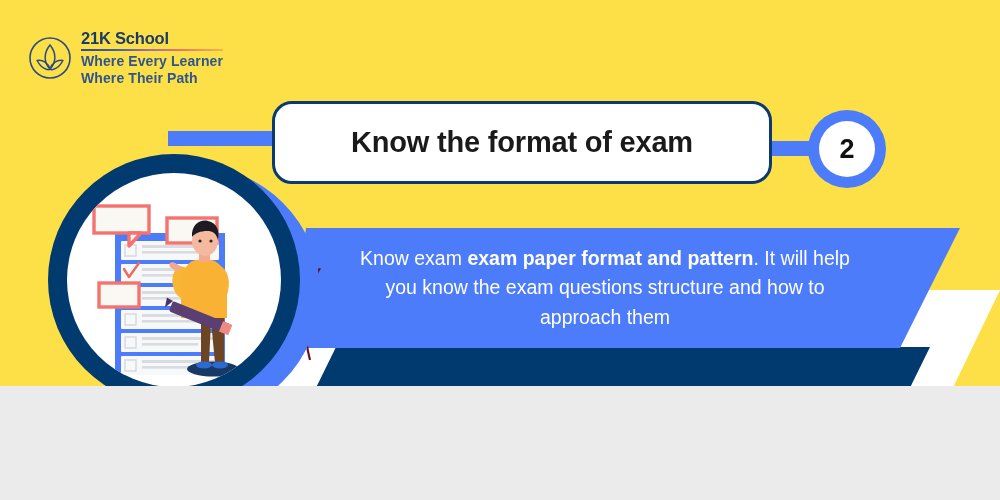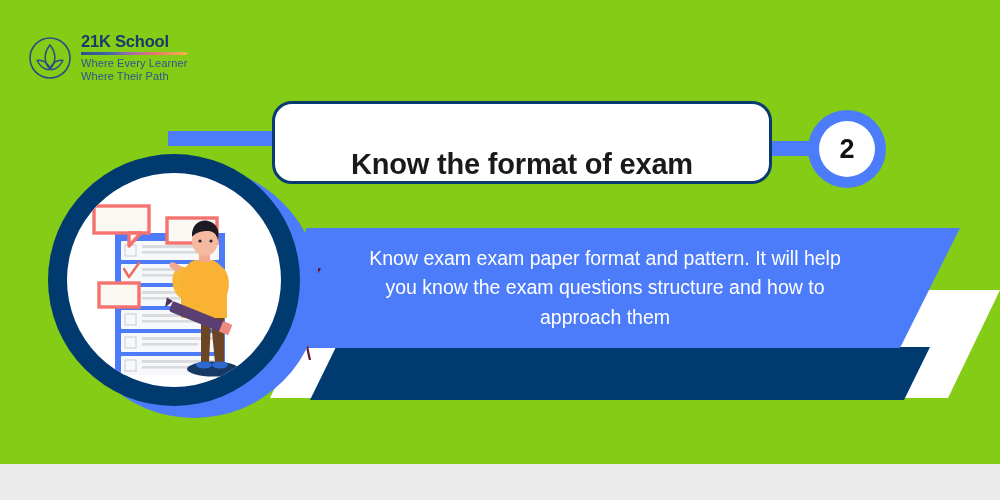--- a/index.html
+++ b/index.html
@@ -10,22 +10,22 @@
   body {
     width: 1000px;
     height: 500px;
     background: #ebebeb;
     font-family: "Liberation Sans", sans-serif;
     overflow: hidden;
   }
   #stage {
     position: relative;
     width: 1000px;
-    height: 464px;
-    background: #84cc16;
+    height: 386px;
+    background: #fde047;
     overflow: hidden;
   }
 
   
   #logo {
     position: absolute;
     left: 28px;
     top: 30px;
     width: 200px;
     height: 56px;
@@ -43,22 +43,22 @@
     line-height: 1.05;
     white-space: nowrap;
   }
   #logo-rule {
     height: 2.6px;
     width: 100%;
     margin: 1.5px 0 2px 0;
     background: linear-gradient(90deg,#2b4f8e 0%,#3f63a8 25%,#a36fa8 48%,#e9766a 70%,#f2b44e 100%);
   }
   .logo-tag {
-    font-size: 11px;
-    font-weight: normal;
+    font-size: 14px;
+    font-weight: bold;
     color: #2e5590;
     line-height: 1.18;
     white-space: nowrap;
     letter-spacing: 0.1px;
   }
 
   
   #circle-group {
     position: absolute;
     left: 42px;
@@ -113,21 +113,21 @@
     position: absolute;
     left: 272px;
     top: 101px;
     width: 500px;
     height: 83px;
     box-sizing: border-box;
     background: #ffffff;
     border: 3px solid #093a70;
     border-radius: 20px;
     display: flex;
-    align-items: flex-end;
+    align-items: center;
     justify-content: center;
   }
   #title-text {
     font-size: 29px;
     font-weight: bold;
     color: #1a1a1a;
     letter-spacing: -0.2px;
     white-space: nowrap;
   }
 
@@ -186,21 +186,21 @@
   }
   #band-text {
     width: 490px;
     margin-left: -40px;
     text-align: center;
     color: #ffffff;
     font-size: 19.5px;
     line-height: 1.52;
     font-weight: normal;
   }
-  #band-text b { font-weight: normal; }
+  #band-text b { font-weight: bold; }
 
   
   #arc-maroon {
     position: absolute;
     left: 290px;
     top: 268px;
     width: 40px;
     height: 92px;
     pointer-events: none;
   }

